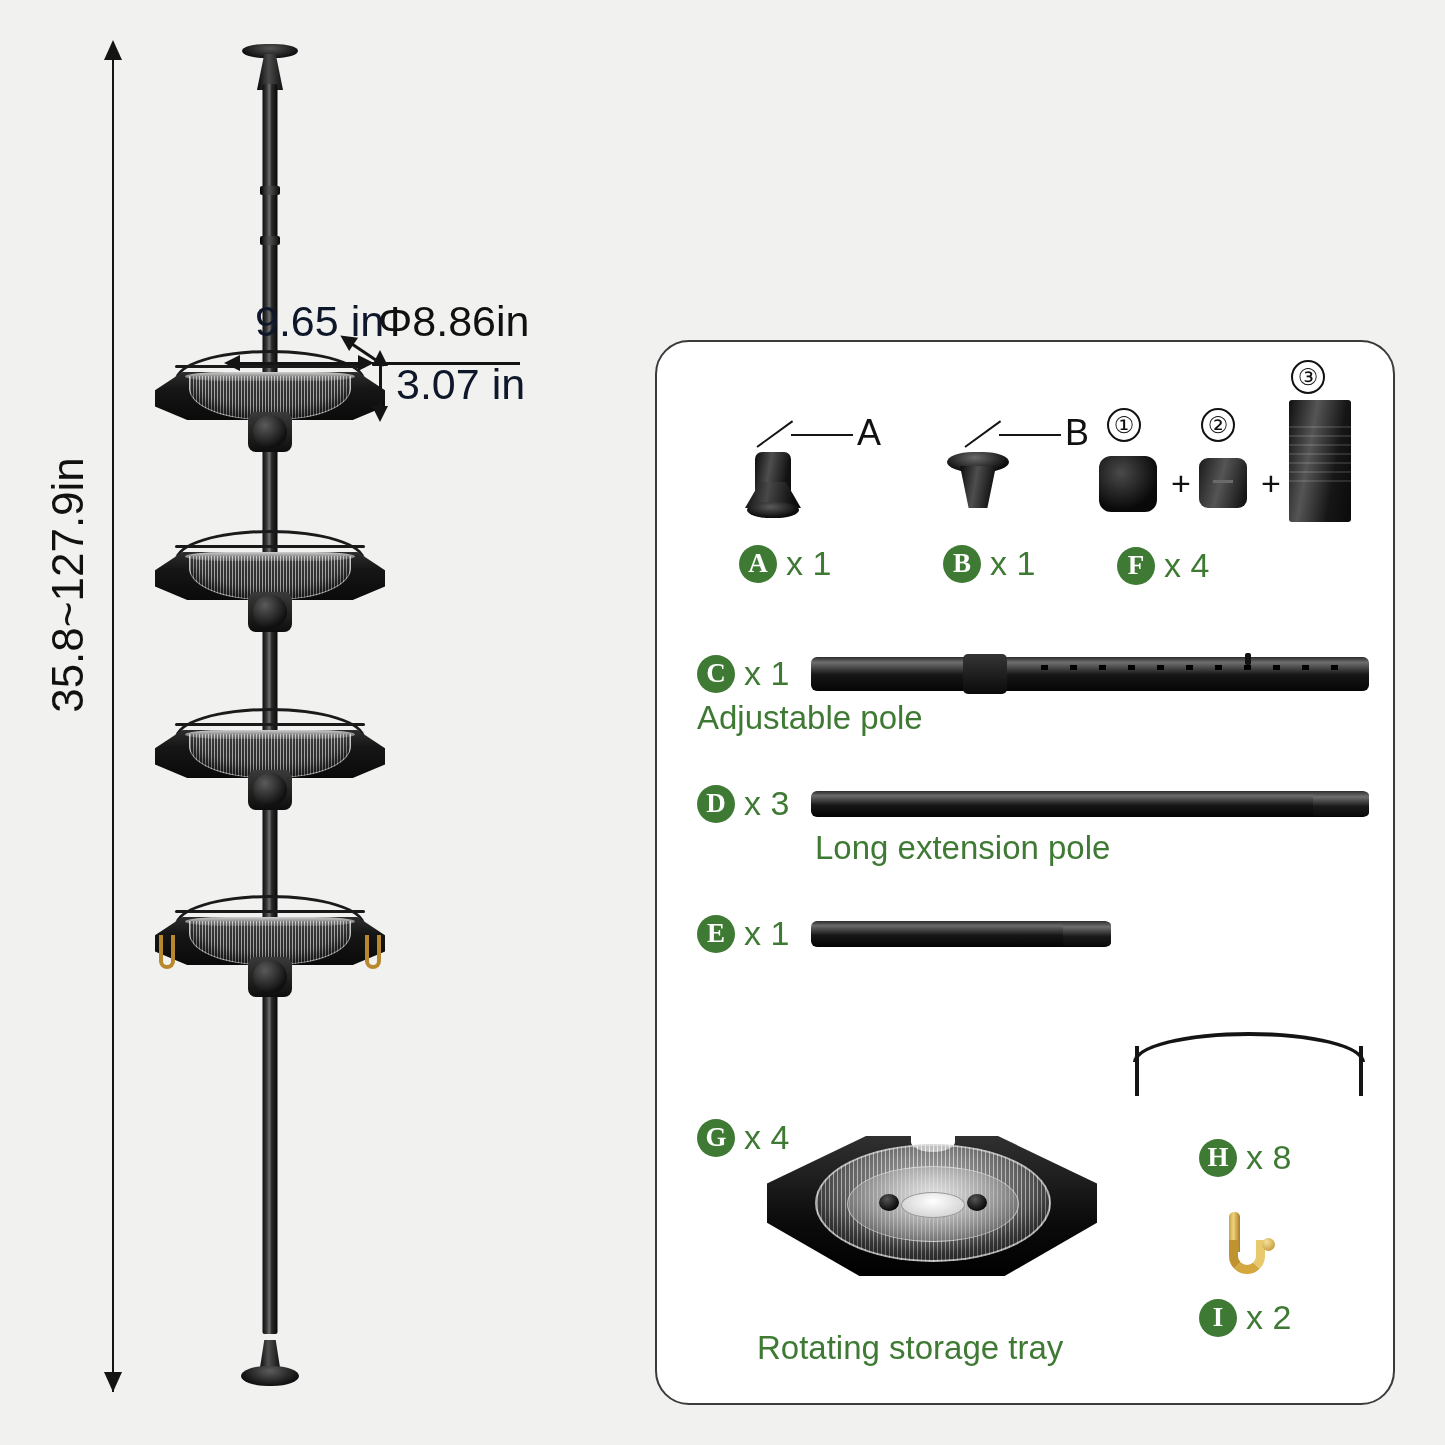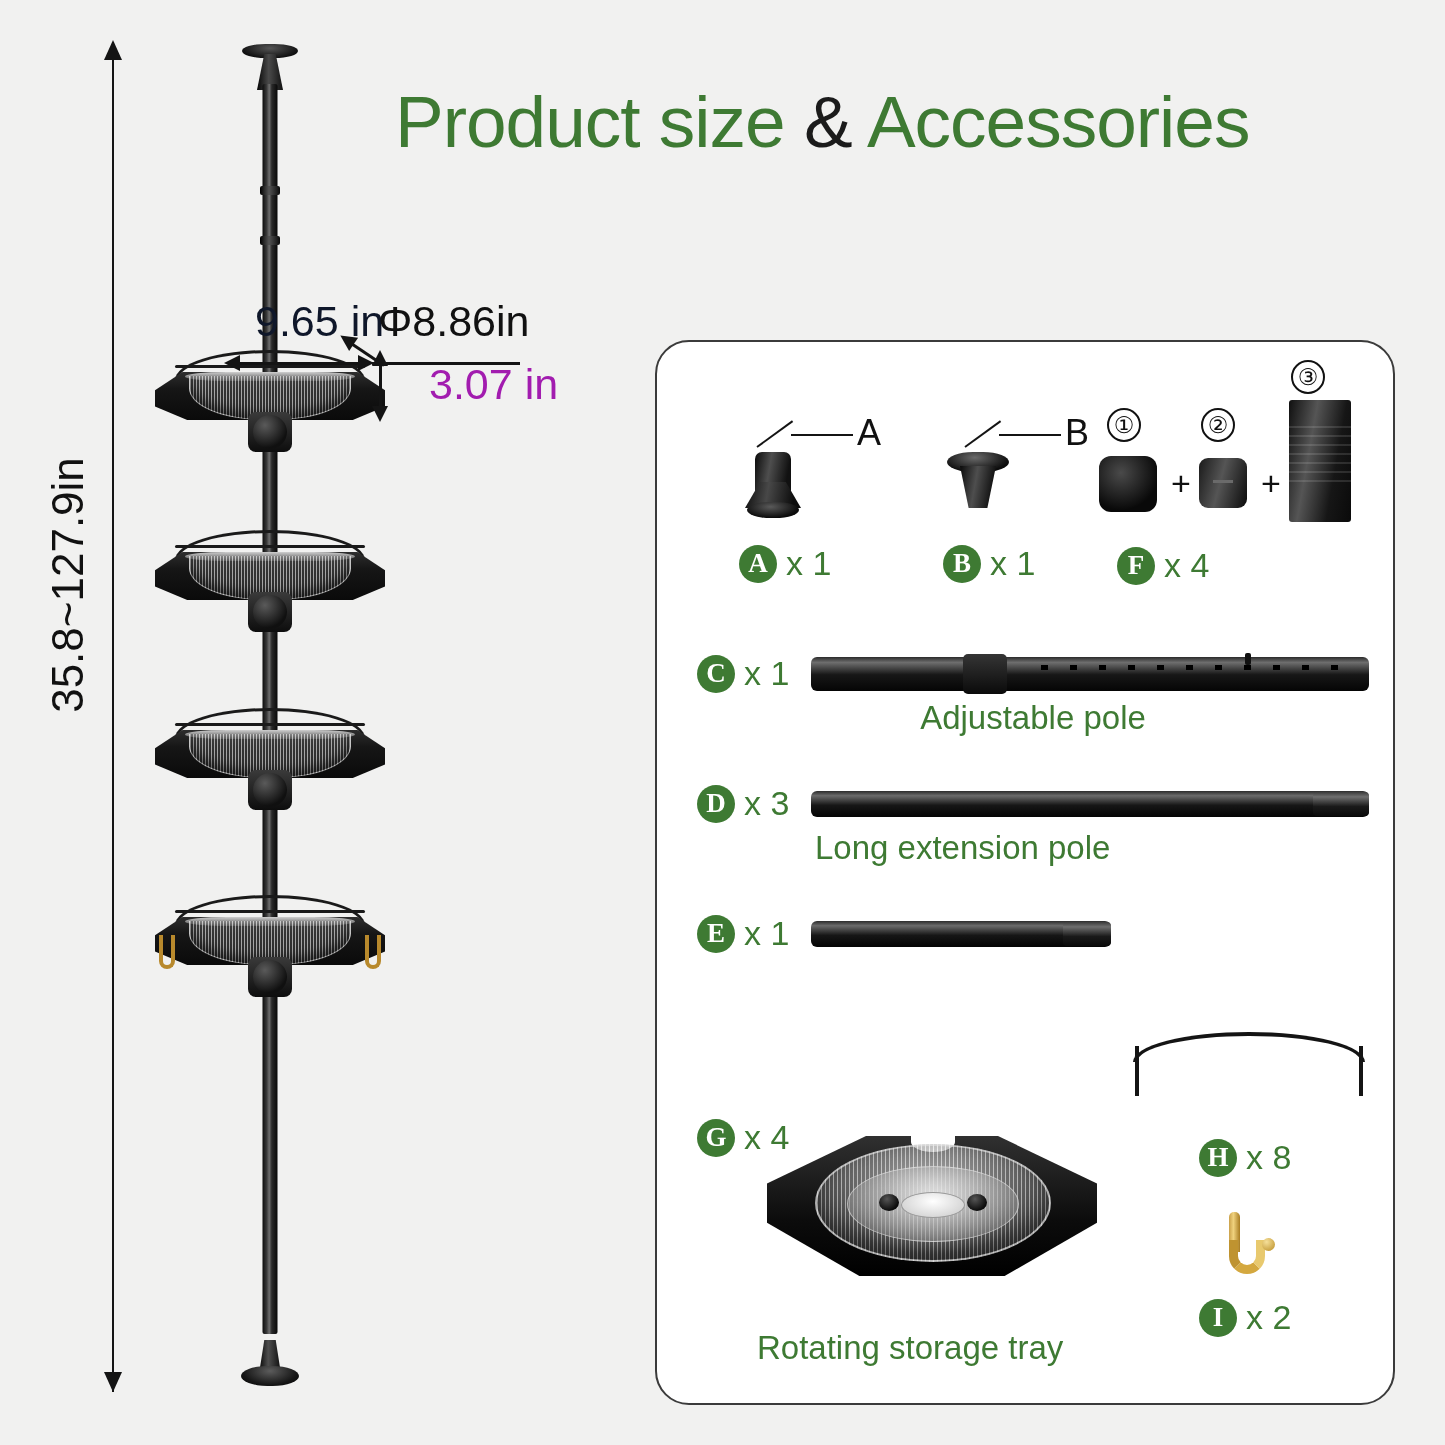--- a/index.html
+++ b/index.html
@@ -134,21 +134,21 @@
     border-right: 16px solid #141414;
   }
 
   .dim-307-line { position: absolute; left: 379px; top: 364px; width: 3px; height: 44px; background: #141414; }
   .dim-307-line::before, .dim-307-line::after {
     content:""; position:absolute; left:-7px; width:0; height:0;
     border-left: 8px solid transparent; border-right: 8px solid transparent;
   }
   .dim-307-line::before { top:-14px; border-bottom: 16px solid #141414; }
   .dim-307-line::after { bottom:-14px; border-top: 16px solid #141414; }
-  .dim-307-text { position: absolute; left: 396px; top: 360px; font-size: 43px; color:#a21caf; white-space:nowrap;margin-left:33px; }
+  .dim-307-text { position: absolute; left: 396px; top: 360px; font-size: 43px; color:#0f172a; white-space:nowrap; }
 
   
   .panel {
     position: absolute; left: 655px; top: 340px; width: 740px; height: 1065px;
     background: #ffffff; border: 2px solid #3b3b3b; border-radius: 34px;
   }
 
   .badge {
     display:inline-flex; align-items:center; justify-content:center;
     width: 38px; height: 38px; border-radius: 50%;
@@ -289,23 +289,20 @@
   .jhook .ball {
     position:absolute; right: 0; top: 26px; width: 13px; height: 13px; border-radius:50%;
     background: radial-gradient(circle at 35% 30%,#f6e09a,#b98c23);
   }
 </style>
 </head>
 <body>
 
 <div class="stage">
 
-  <div class="title">
-    <span class="g">Product size </span><span class="amp">&amp;</span><span class="g"> Accessories</span>
-  </div>
 
   <div class="hdim"></div>
   <div class="hdim-arrow up"></div>
   <div class="hdim-arrow down"></div>
   <div class="hdim-label">35.8~127.9in</div>
 
   <div class="product">
     <div class="pole-top-cap"></div>
     <div class="pole-top-neck"></div>
     <div class="pole" style="top:44px;height:1250px;"></div>
@@ -418,21 +415,21 @@
         <div class="tag">
           <span class="badge">C</span>
           <span class="qty">x 1</span>
         </div>
         <div class="pole-img pole-c" style="flex:1; margin-left:22px;">
           <div class="collar"></div>
             <div class="holes"></div>
             <div class="pin"></div>
         </div>
       </div>
-      <div class="caption" style="text-align:center;">Adjustable pole</div>
+      <div class="caption" style="">Adjustable pole</div>
     </div>
 
     <div class="cell" style="left:40px; top:442px; width:672px;">
       <div style="display:flex; align-items:center;">
         <div class="tag">
           <span class="badge">D</span>
           <span class="qty">x 3</span>
         </div>
         <div class="pole-img pole-d" style="flex:1; margin-left:22px;">
           <div class="tipend"></div>

